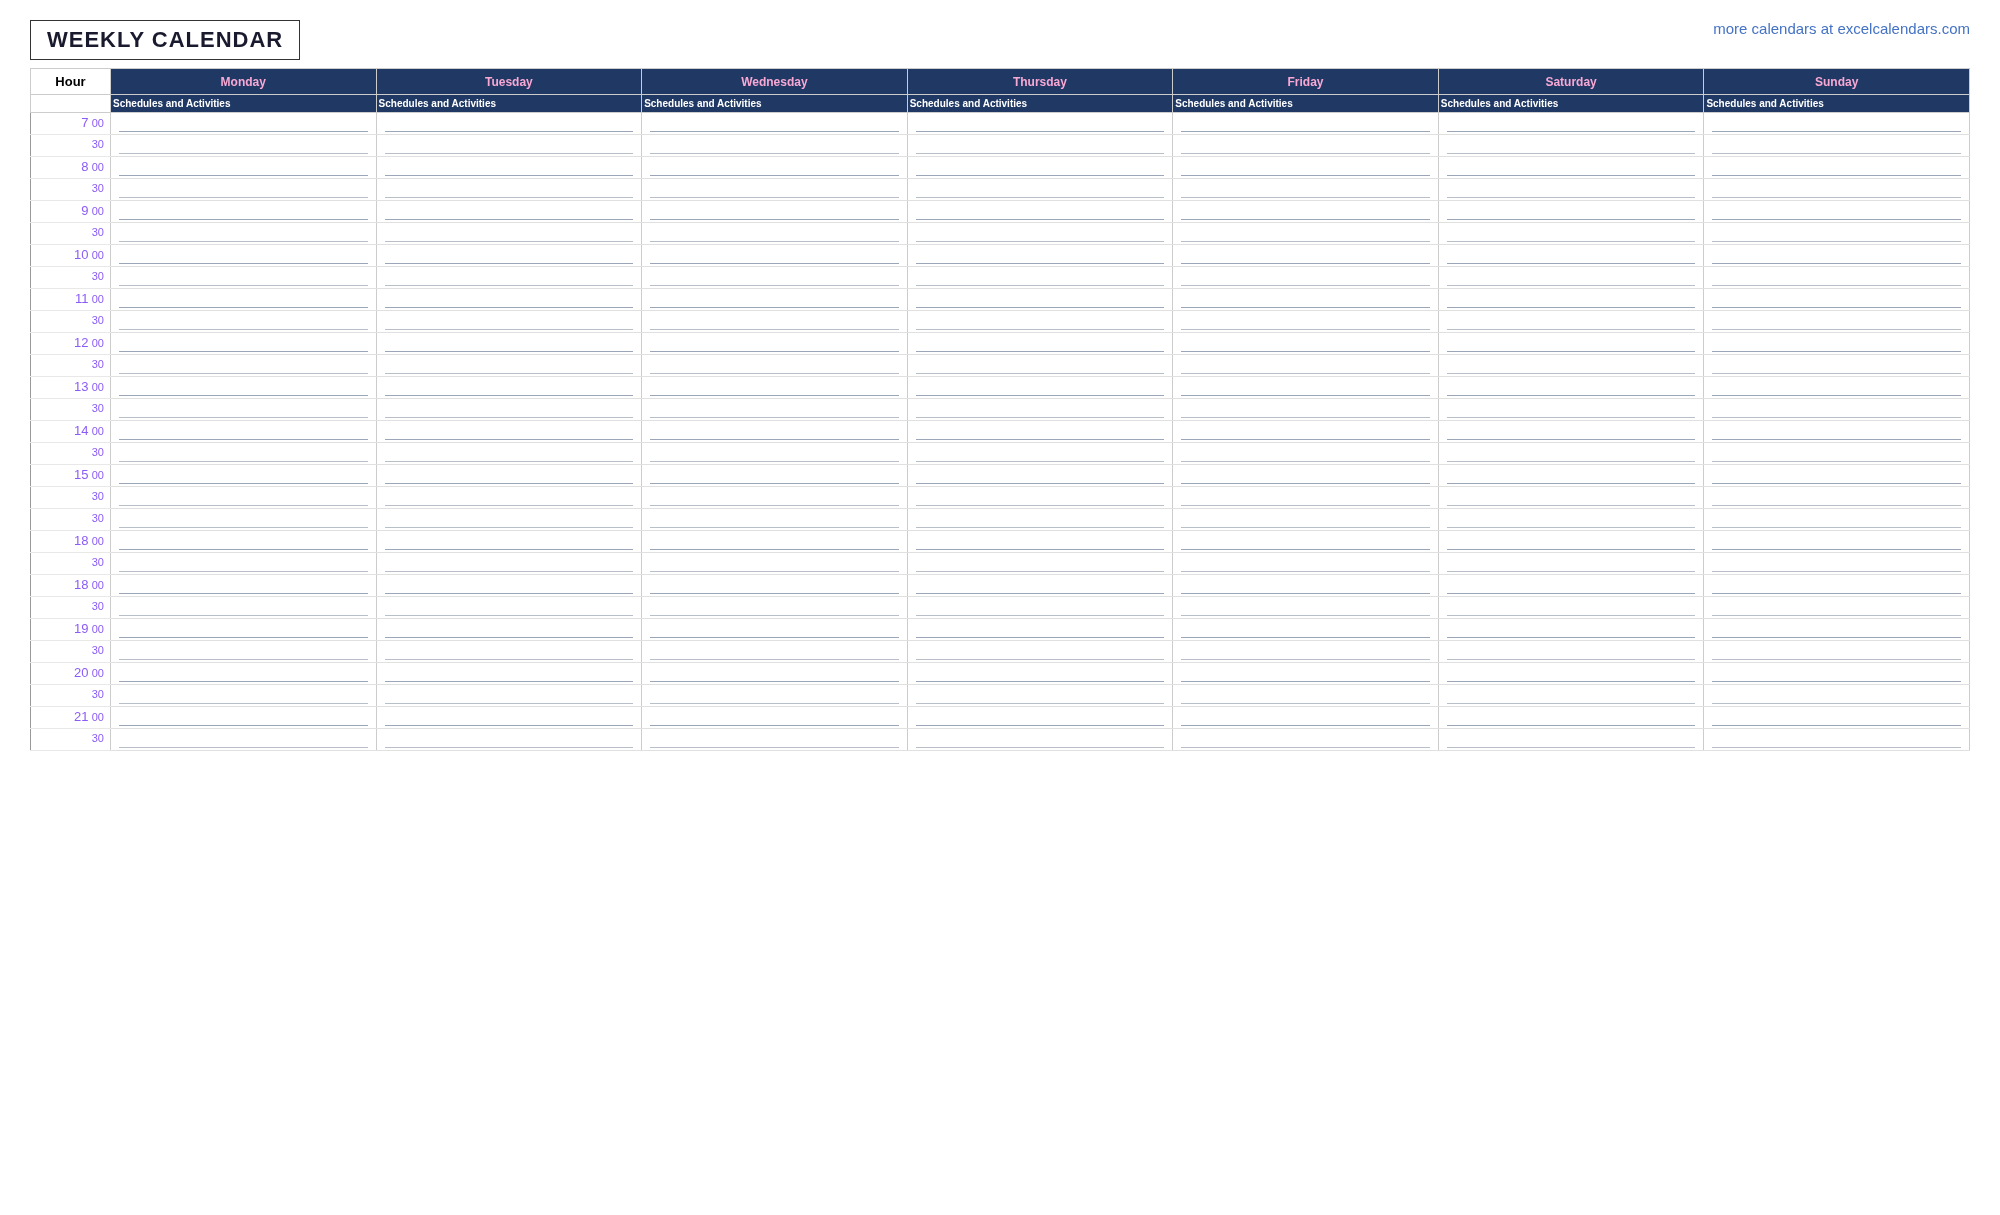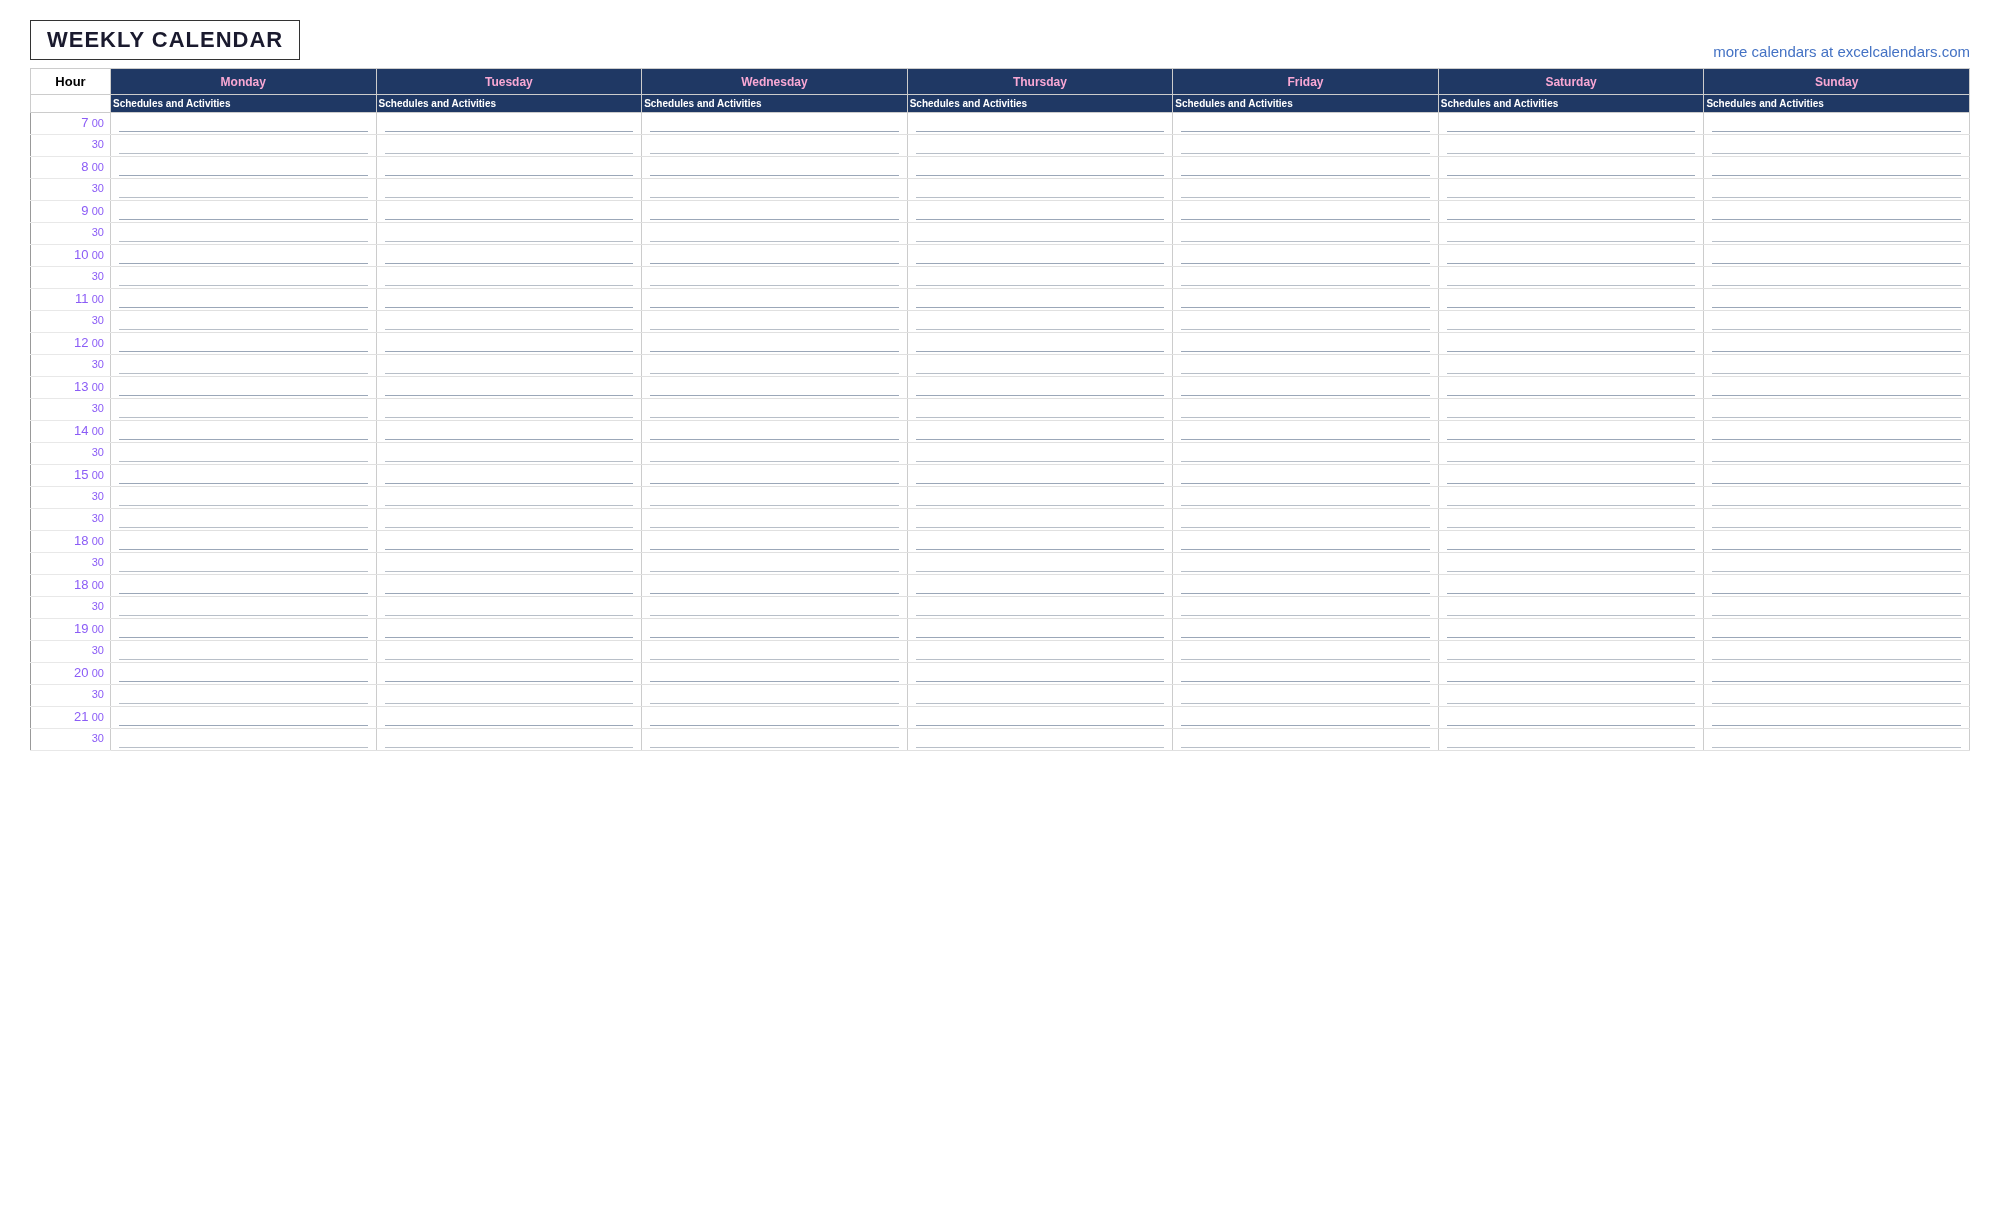--- a/index.html
+++ b/index.html
@@ -4,21 +4,21 @@
   <style>
     * { margin: 0; padding: 0; box-sizing: border-box; }
     body {
       background: #ffffff;
       font-family: Arial, sans-serif;
       padding: 20px 30px;
     }
 
     .page-header {
       display: flex;
-      align-items: flex-end;
+      align-items: flex-start;
       margin-bottom: 8px;
     }
 
     .title-box {
       border: 1px solid #333;
       padding: 6px 16px;
       display: inline-block;
     }
 
     .title-text {

